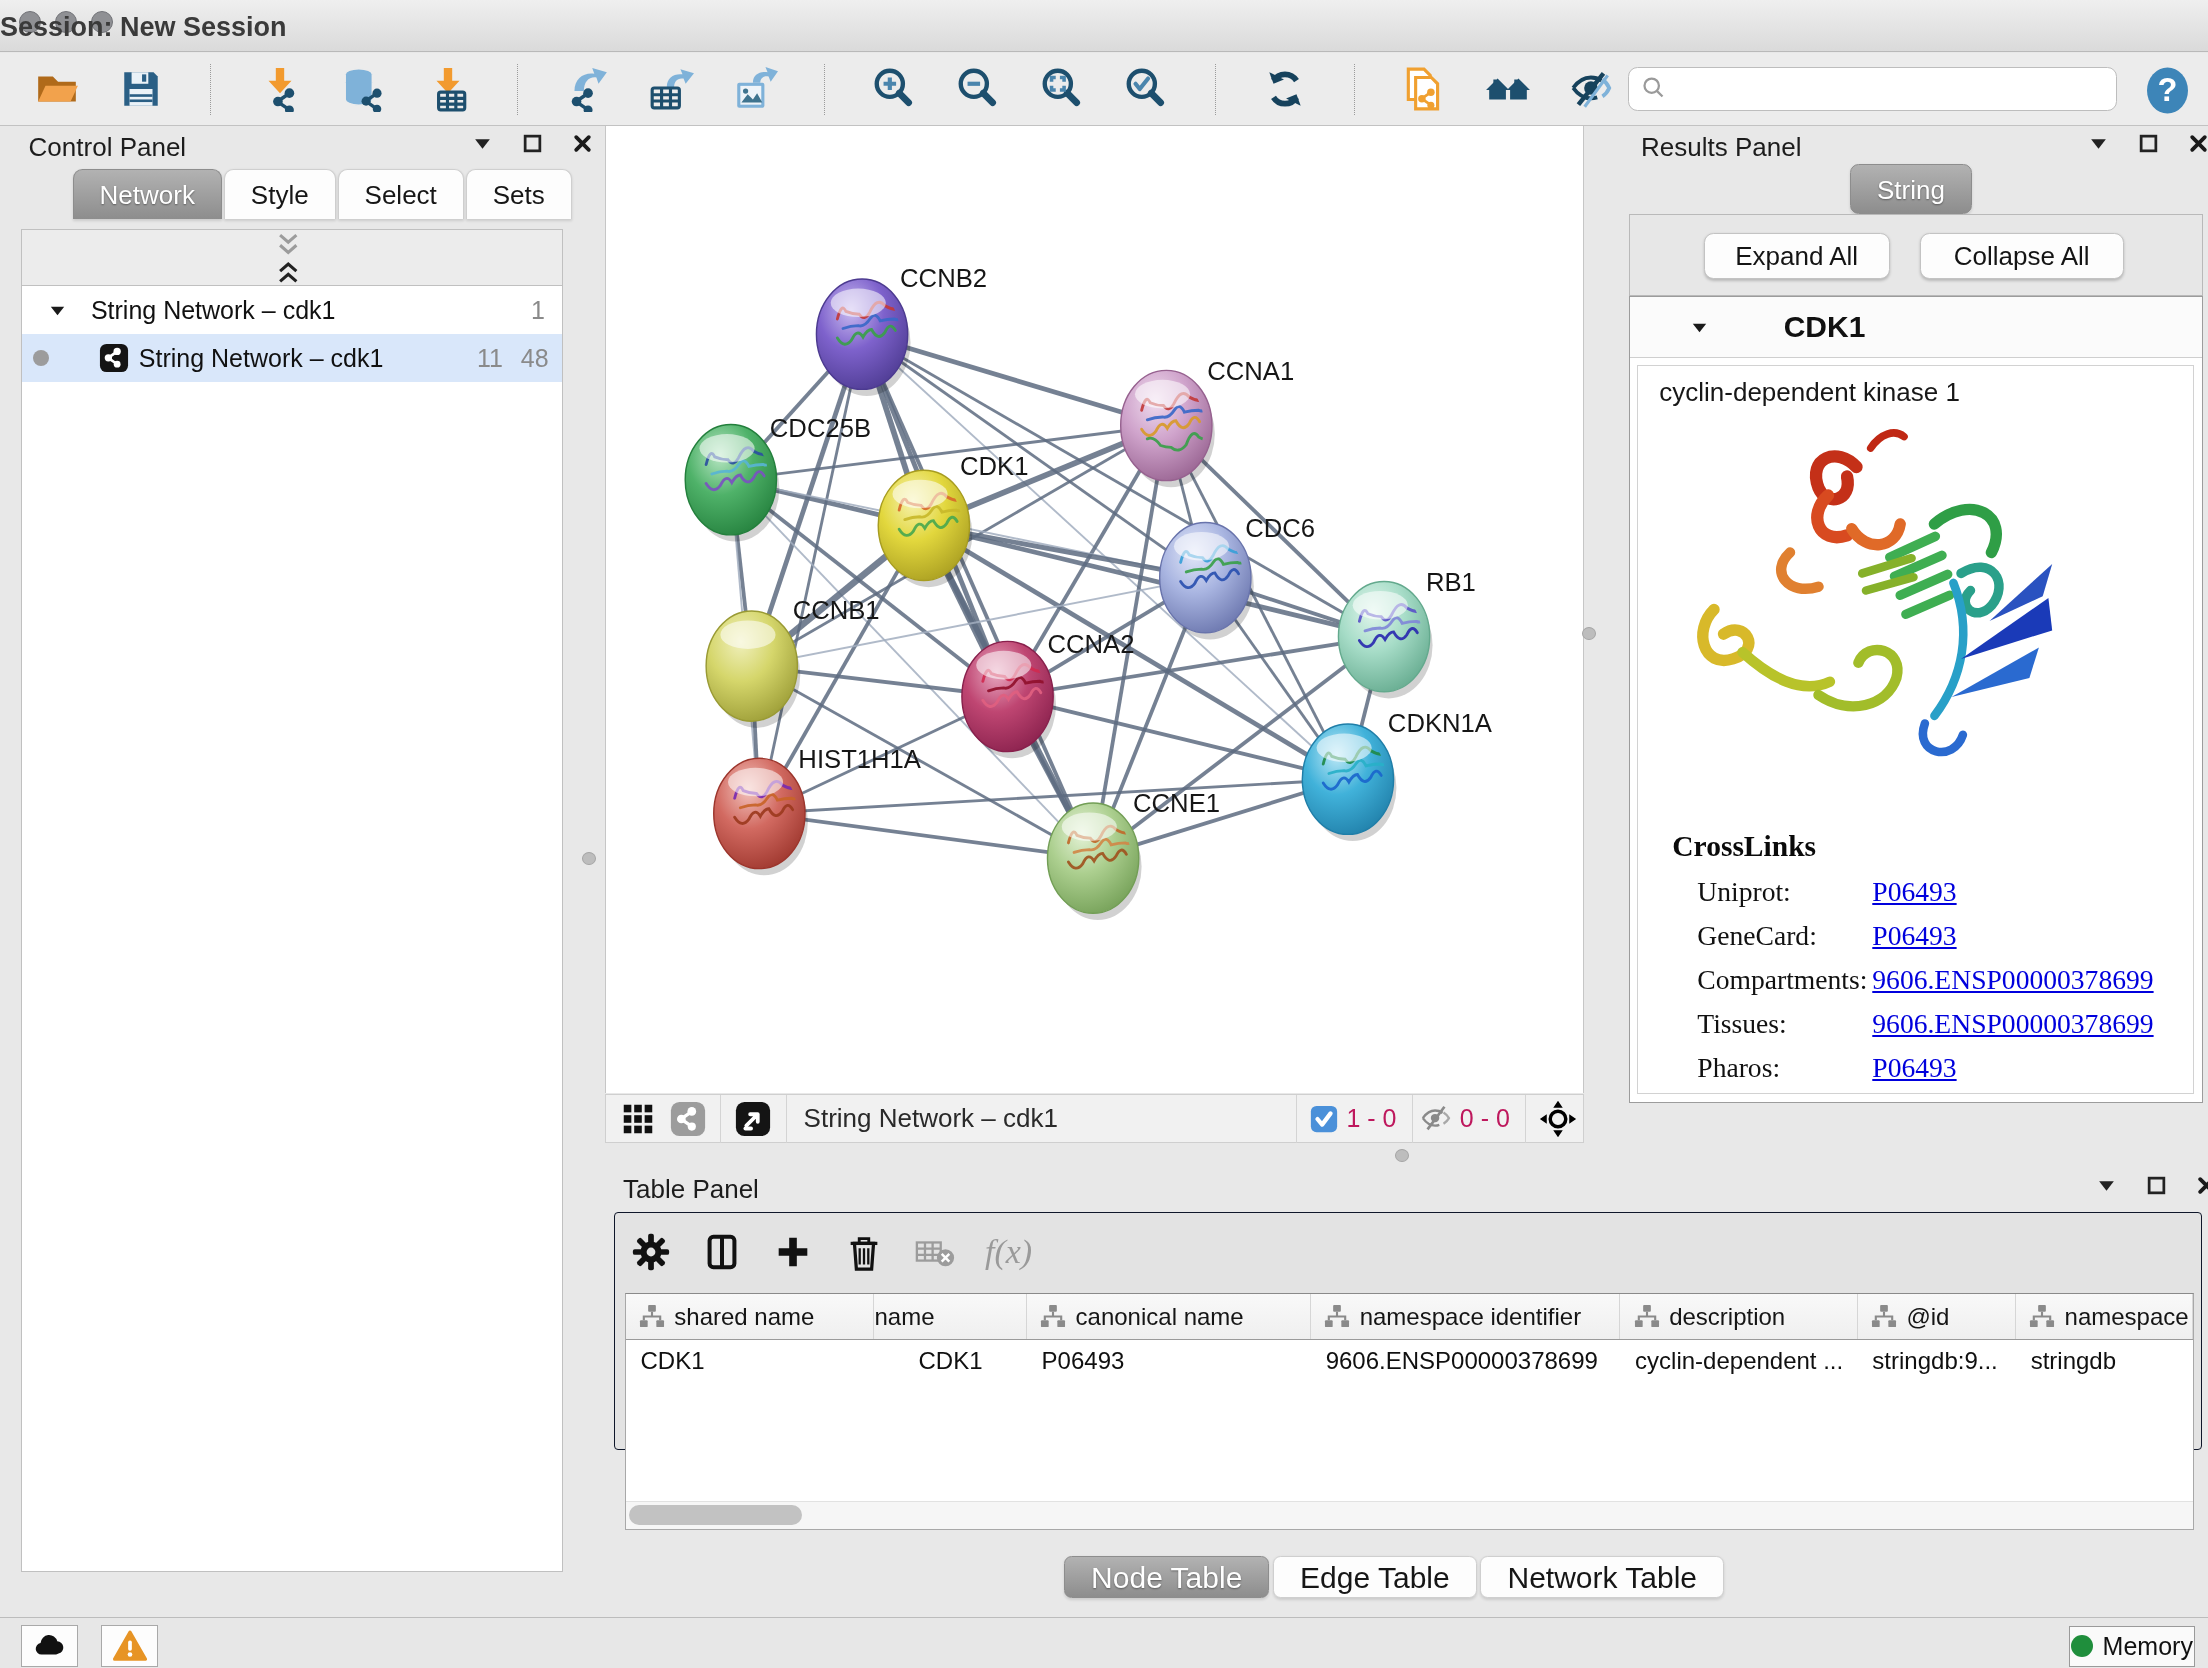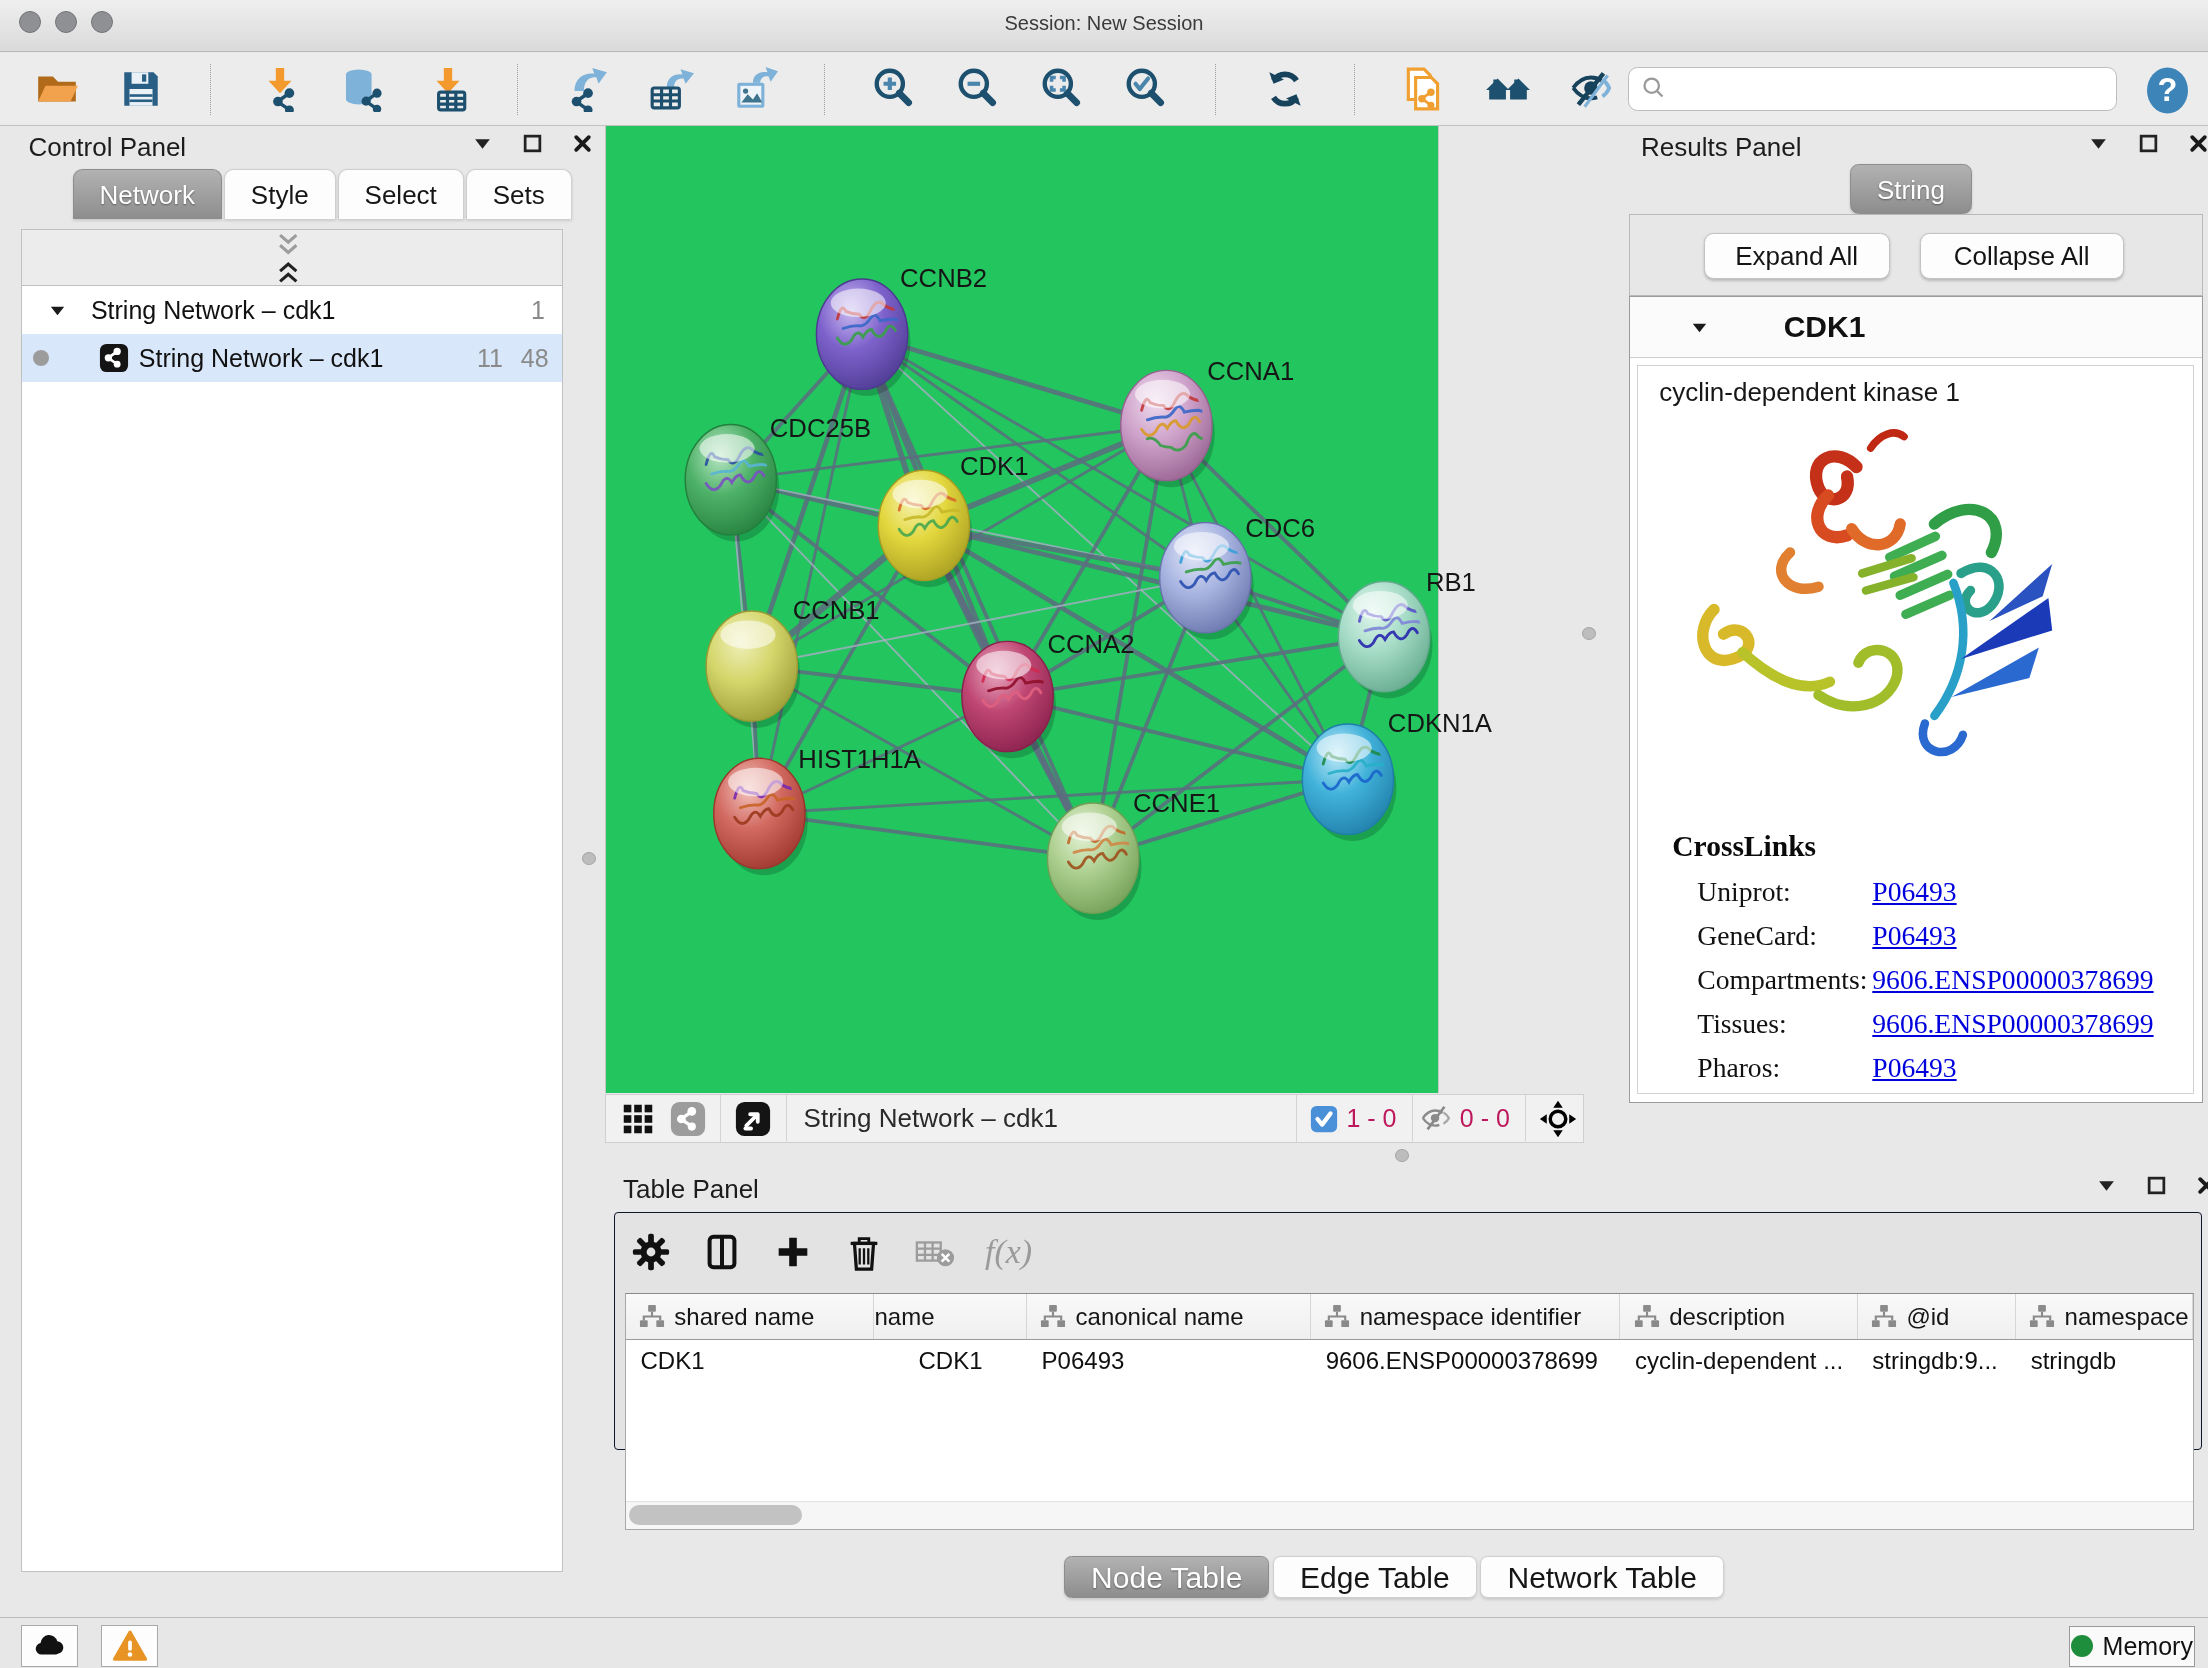--- a/index.html
+++ b/index.html
@@ -3,21 +3,21 @@
 <meta charset="utf-8">
 <style>
   *{margin:0;padding:0;box-sizing:border-box;}
   html,body{width:2208px;height:1668px;}
   body{font-family:"Liberation Sans",sans-serif;background:#e8e8e8;overflow:hidden;}
   #app{position:relative;width:2208px;height:1668px;background:#e8e8e8;}
 
   
   .titlebar{position:absolute;left:0;top:0;width:100%;height:52px;background:linear-gradient(#efefef,#dadada);border-bottom:1px solid #b9b9b9;}
   .tl{position:absolute;top:10.5px;width:22px;height:22px;border-radius:50%;background:#8f9094;border:1px solid #737479;}
-  .title{position:absolute;top:12.4px;left:0;right:0;text-align:center;font-size:20px;color:#3a3a3a;}
+  .title{position:absolute;top:12.4px;left:0;right:0;text-align:left;font-size:27px;color:#3a3a3a;font-weight:bold;}
 
   
   .toolbar{position:absolute;left:0;top:53px;width:100%;height:73px;background:#ececec;border-bottom:1px solid #c2c2c2;display:flex;align-items:center;padding-left:32px;}
   .titems{display:flex;align-items:center;gap:35px;}
   .tbtn{width:49px;height:49px;border:none;background:transparent;padding:1.9px;cursor:pointer;}
   .tbtn svg{width:46px;height:46px;display:block;}
   .tsep{width:0;height:51px;border-left:1.9px dotted #9b9b9b;margin:0 9.5px;}
   .searchbox{position:absolute;left:1628px;top:14.3px;width:489px;height:44px;background:#fff;border:1.9px solid #bdbdbd;border-radius:9.5px;display:flex;align-items:center;padding:0 11.4px;}
   .searchbox svg{width:27px;height:27px;}
   .searchbox input{border:none;outline:none;font-size:25px;flex:1;margin-left:7.6px;font-family:inherit;background:transparent;color:#333;}
@@ -48,21 +48,21 @@
   .tree-row{position:relative;height:48px;display:flex;align-items:center;font-size:25px;color:#111;cursor:pointer;}
   .tree-row.sel{background:#d9e7fa;}
   .tree-row .cnt{color:#8a8a8a;}
   .tri{width:21px;height:21px;display:inline-block;}
   .tri svg{width:21px;height:21px;display:block;}
   .dot{width:16px;height:16px;border-radius:50%;background:#9c9c9c;display:inline-block;}
   .badge{width:30px;height:30px;display:inline-block;}
   .badge svg{width:30px;height:30px;display:block;}
 
   
-  .netcanvas{position:absolute;left:605px;top:126px;width:834px;height:967px;background:#22c55e;border-left:1px solid #c6c6c6;border-right:1px solid #c6c6c6;}
+  .netcanvas{position:absolute;left:605px;top:126px;width:979px;height:967px;background:#ffffff;border-left:1px solid #c6c6c6;border-right:1px solid #c6c6c6;}
   .netbar{position:absolute;left:605px;top:1094px;width:979px;height:49px;background:#f1f1f1;border:1px solid #cfcfcf;display:flex;align-items:center;}
   .netbar .nbico{width:38px;height:38px;border:none;background:transparent;padding:0;margin:0 5.7px;cursor:pointer;}
   .netbar .nbico svg{width:38px;height:38px;display:block;}
   .nbsep{width:0;height:48px;border-left:1px solid #d4d4d4;margin:0 7.6px;}
   .nbtitle{font-size:26px;color:#2a2a2a;margin-left:9.5px;flex:1;}
   .nbcount{font-size:25px;color:#be185d;margin:0 7.6px;}
   .splitdot{position:absolute;width:14.3px;height:13.3px;border-radius:50%;background:#bdbdbd;border:1px solid #a5a5a5;cursor:pointer;}
   svg text{font-family:"Liberation Sans",sans-serif;}
 
   

